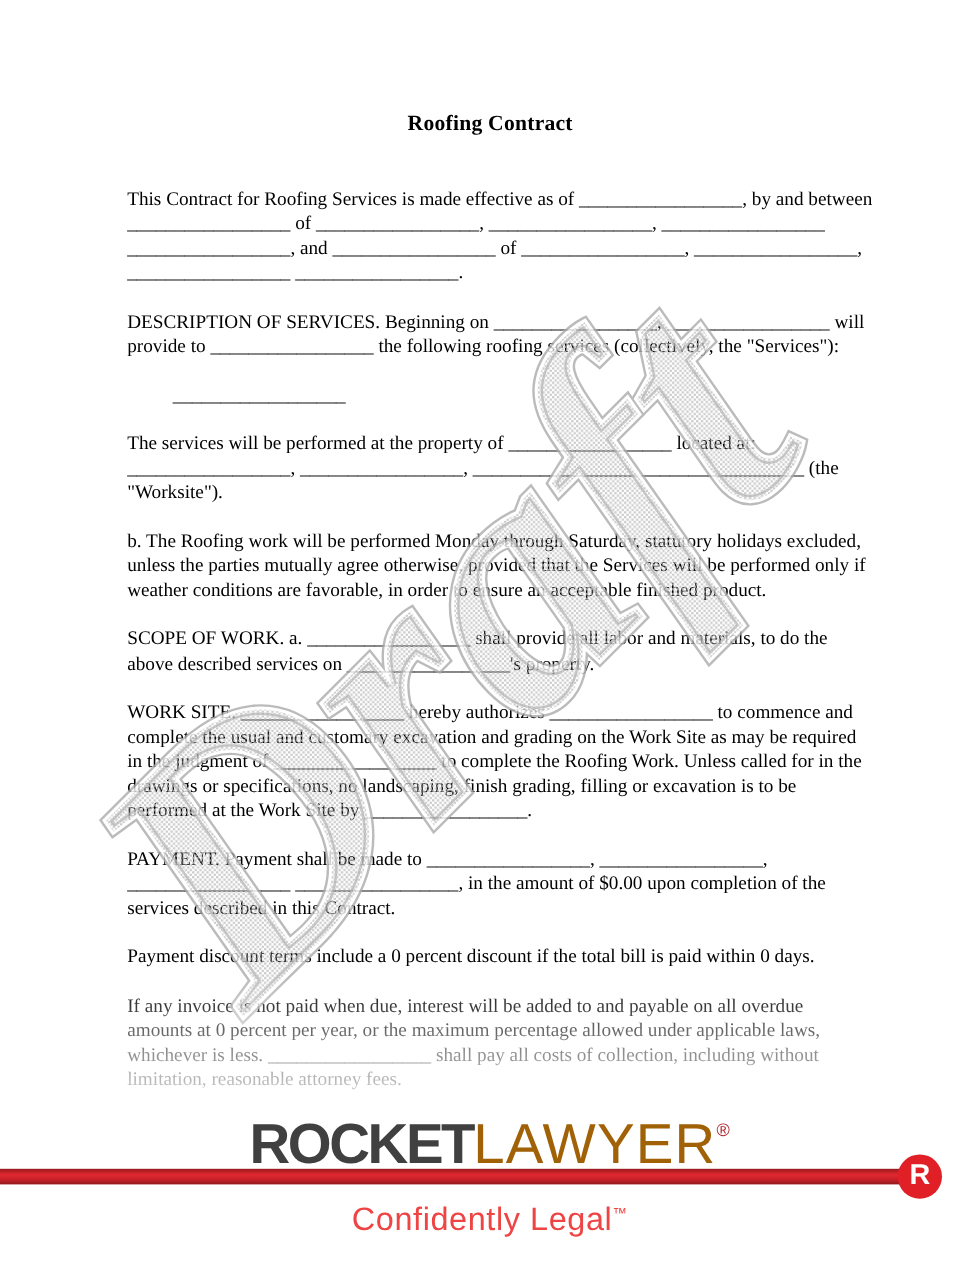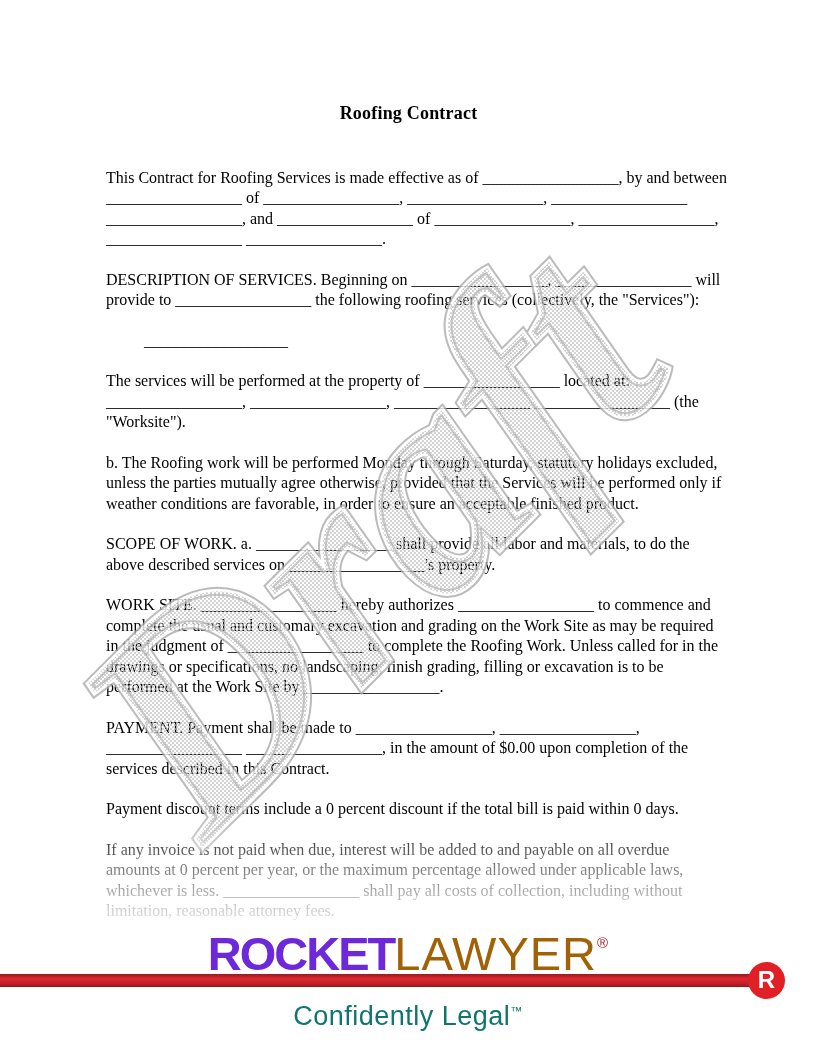--- a/index.html
+++ b/index.html
@@ -1,53 +1,53 @@
 <!DOCTYPE html>
 <html><head>
 <meta charset="utf-8">
 <style>
   html,body { margin:0; padding:0; background:#fff; }
   .page {
     position:relative; width:816px; height:1056px; background:#ffffff;
     overflow:hidden; font-family:"Liberation Serif", serif; color:#000;
   }
   .doc { position:absolute; left:90px; top:88px; width:637px; font-size:16px; line-height:20.5px; }
-  .title { font-size:18px; font-weight:bold; text-align:center; margin:15px 0 44px 0; letter-spacing:0.2px; }
+  .title { font-size:18px; font-weight:bold; text-align:center; margin:4px 0 44px 0; letter-spacing:0.2px; }
   .para { margin:0 0 20px 16px; }
   .para .lead { font-weight:normal; }
   .indent-blank { padding-left:38px; }
 
   
   .watermark { position:absolute; left:0; top:0; z-index:3; pointer-events:none; }
   .wm-text { font-family:"Liberation Serif", serif; font-style:italic; font-weight:bold; font-size:300px; }
 
   
   .fade {
     position:absolute; left:0; top:812px; width:100%; height:150px; z-index:4; pointer-events:none;
     background:linear-gradient(to bottom, rgba(255,255,255,0) 0%, rgba(255,255,255,0.45) 35%, rgba(255,255,255,0.85) 70%, rgba(255,255,255,0.97) 100%);
   }
 
   
   .footer { position:absolute; left:0; top:912px; width:100%; height:144px; z-index:5; font-family:"Liberation Sans", sans-serif; }
   .logo-line { position:absolute; top:6px; left:0; width:100%; text-align:center; white-space:nowrap; line-height:50px; }
-  .logo-rocket { font-size:47px; font-weight:bold; letter-spacing:-2px; color:#6d28d9; }
+  .logo-rocket { font-size:47px; font-weight:bold; letter-spacing:-2px; color:#404040; }
   .logo-lawyer { font-size:47px; font-weight:normal; letter-spacing:1px; color:#a16207; }
   .logo-reg { font-size:15px; color:#ae2026; vertical-align:22px; letter-spacing:0; }
   .red-bar {
     position:absolute; top:62px; left:0; width:752px; height:13px;
     background:linear-gradient(180deg,#991a1f 0%, #e02830 38%, #c32027 72%, #8e181d 100%);
   }
   .r-badge {
     position:absolute; top:50px; left:748px; width:37px; height:37px; border-radius:50%;
     background:#e01f26; color:#ffffff; font-weight:bold; font-size:24px;
     text-align:center; line-height:36px; font-family:"Liberation Sans", sans-serif;
   }
   .tagline {
     position:absolute; top:82px; left:0; width:100%; text-align:center;
-    font-size:27px; color:#0f766e; letter-spacing:0.5px; line-height:34px;
+    font-size:27px; color:#ef4444; letter-spacing:0.5px; line-height:34px;
   }
   .tagline sup { font-size:12px; vertical-align:10px; }
 </style>
 </head>
 <body>
 
 <div class="page">
 
   <div class="doc">
     <h1 class="title">Roofing Contract</h1>

